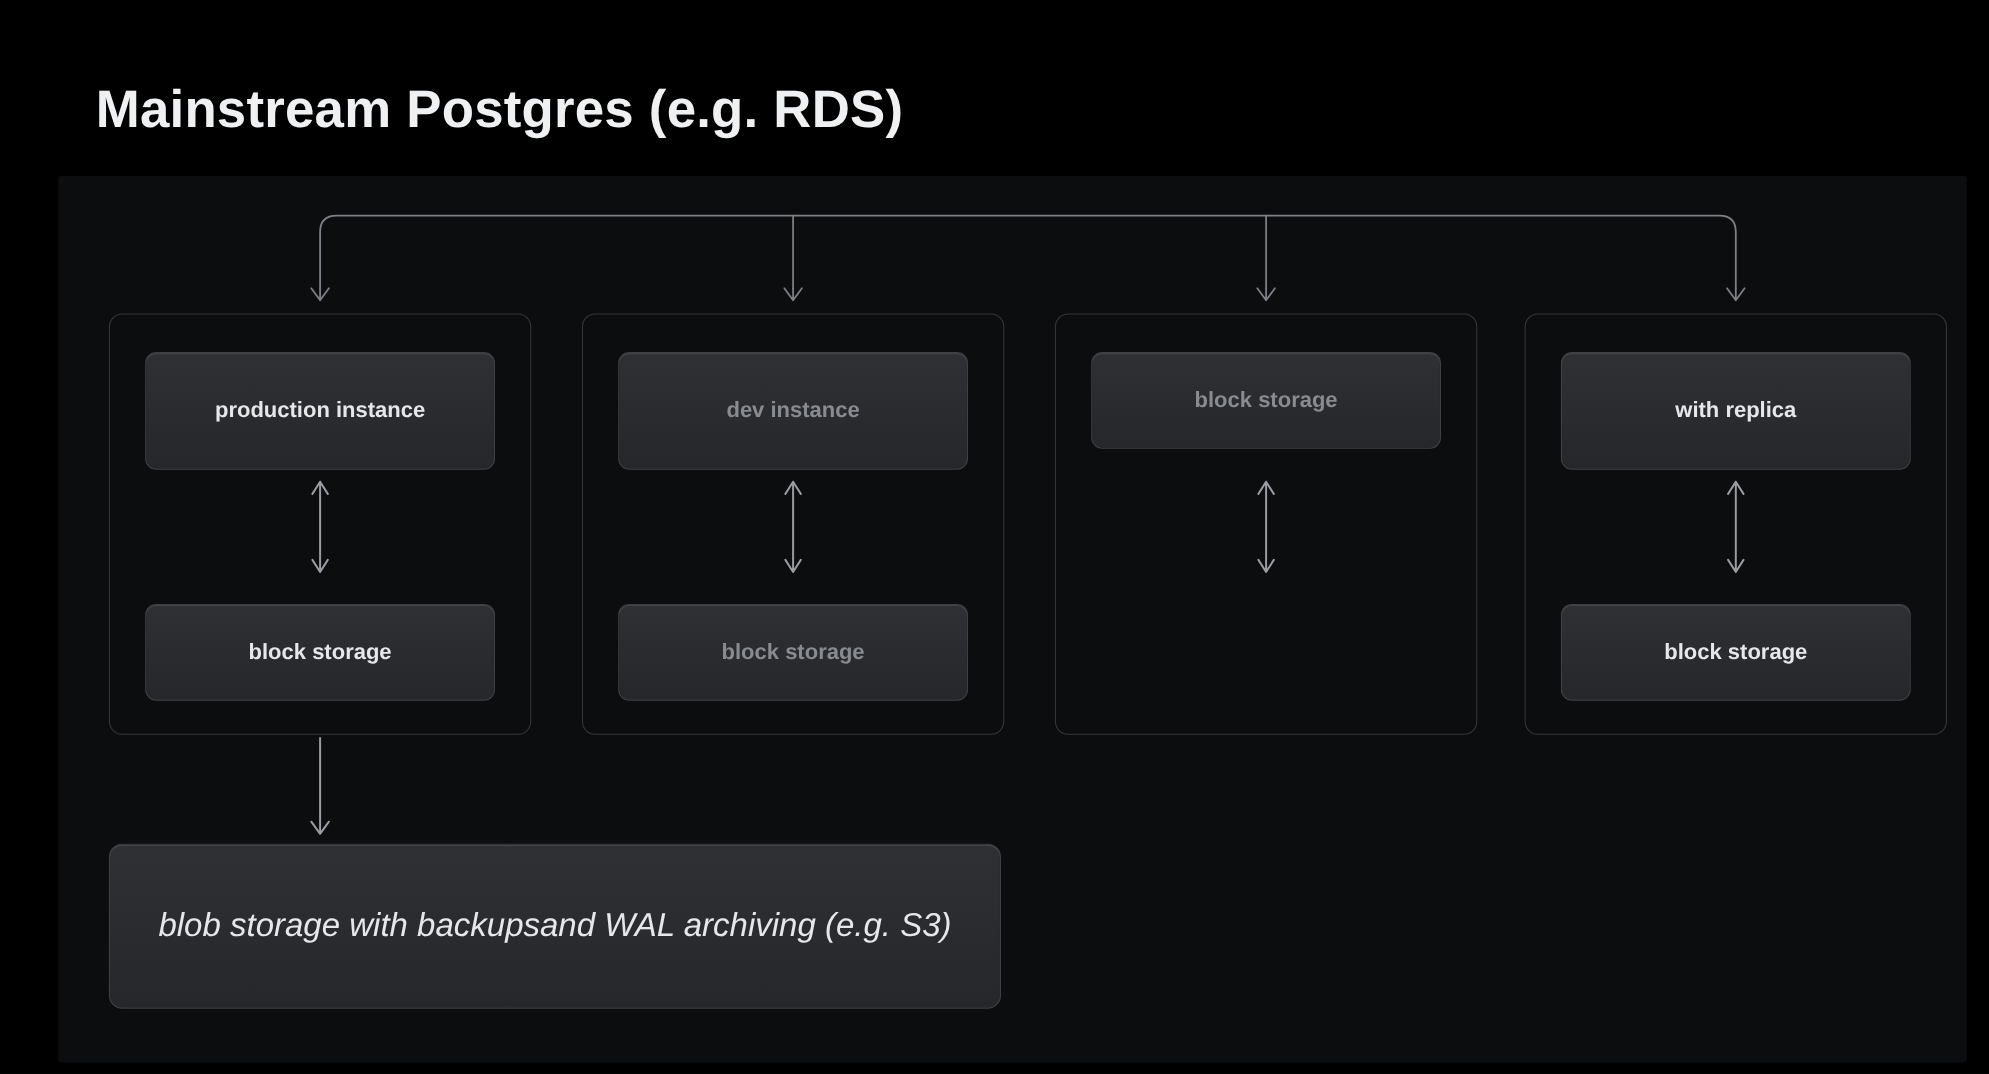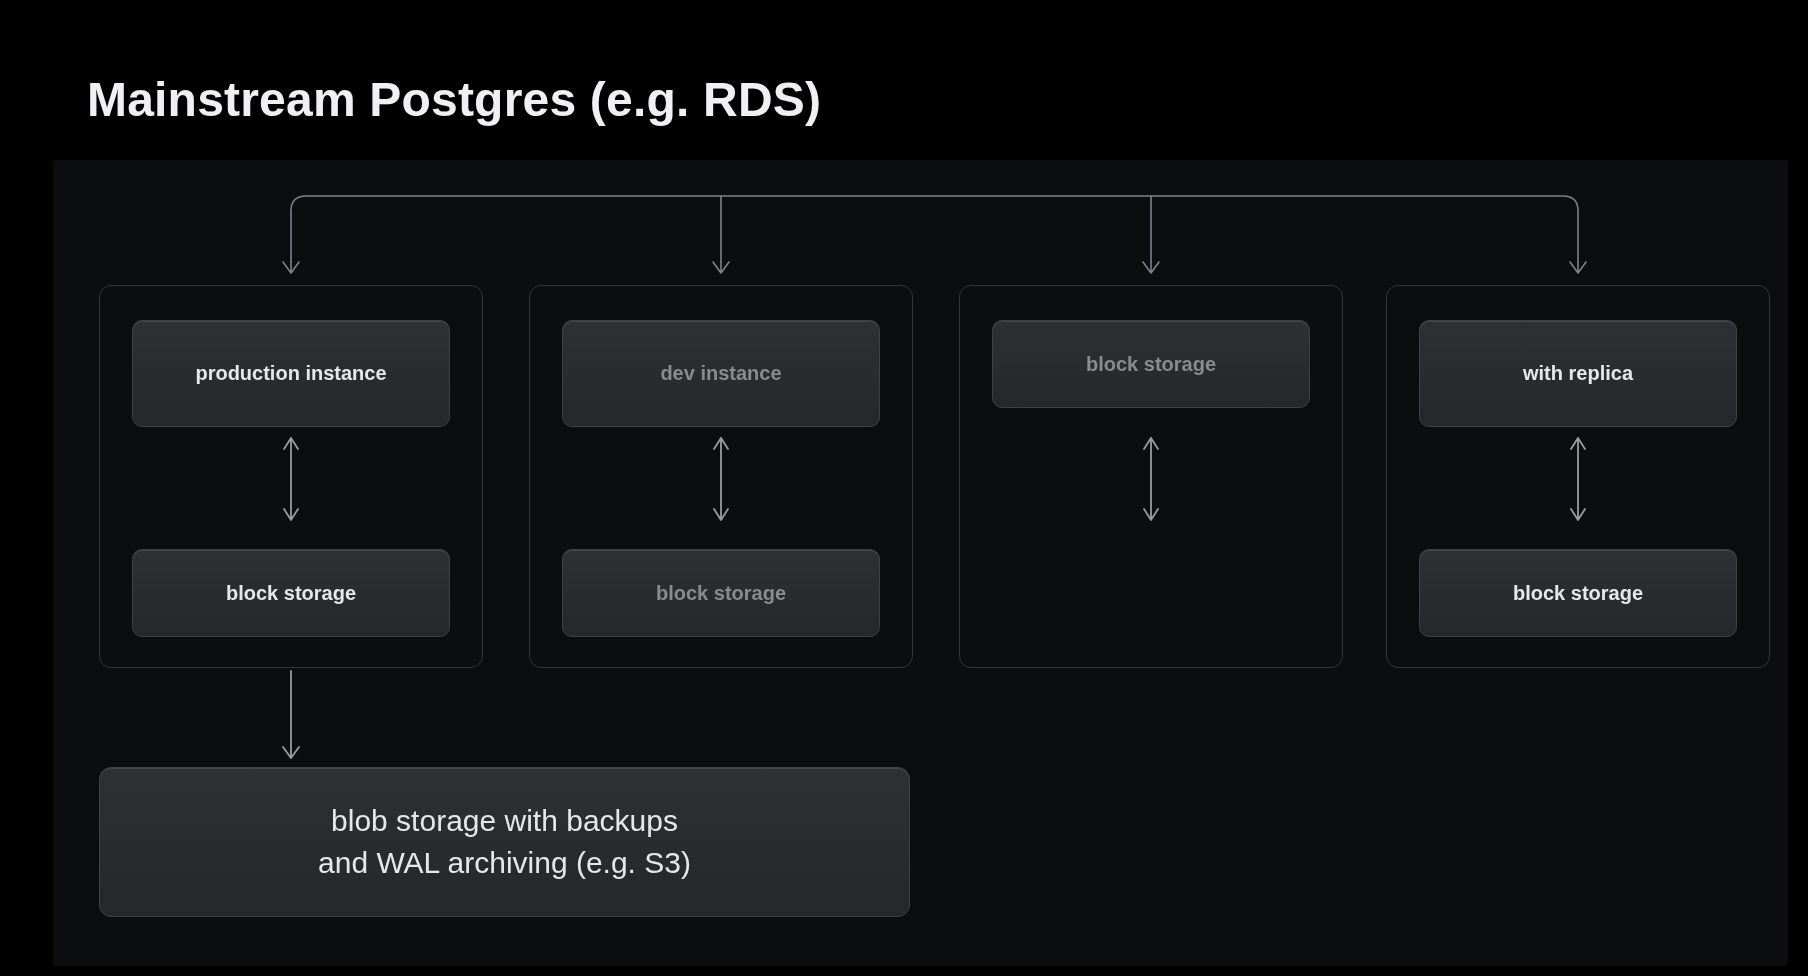--- a/index.html
+++ b/index.html
@@ -76,26 +76,27 @@
   .group.dim .node { color:var(--c-text_dim); }
   .blob-node {
     position:absolute;
     left:99px; top:767px;
     width:811px; height:150px;
     border-radius:12px;
     border:1px solid var(--c-node_border);
     background:linear-gradient(180deg, var(--c-node_fill_top) 0%, var(--c-node_fill_bottom) 100%);
     box-shadow:inset 0 1px 0 rgba(255,255,255,0.10);
     display:flex;
-    flex-direction:column;
+    flex-direction:row;
     align-items:center;
     justify-content:center;
     font-size:30px;
     line-height:42px;
     color:var(--c-text_bright);
+    font-style:italic;
   }
 </style>
 </head>
 <body>
 
 <h1 class="page-title">Mainstream Postgres (e.g. RDS)</h1>
 
 <div class="panel"></div>
 
 <svg class="connectors" viewBox="0 0 1808 976" xmlns="http://www.w3.org/2000/svg">

